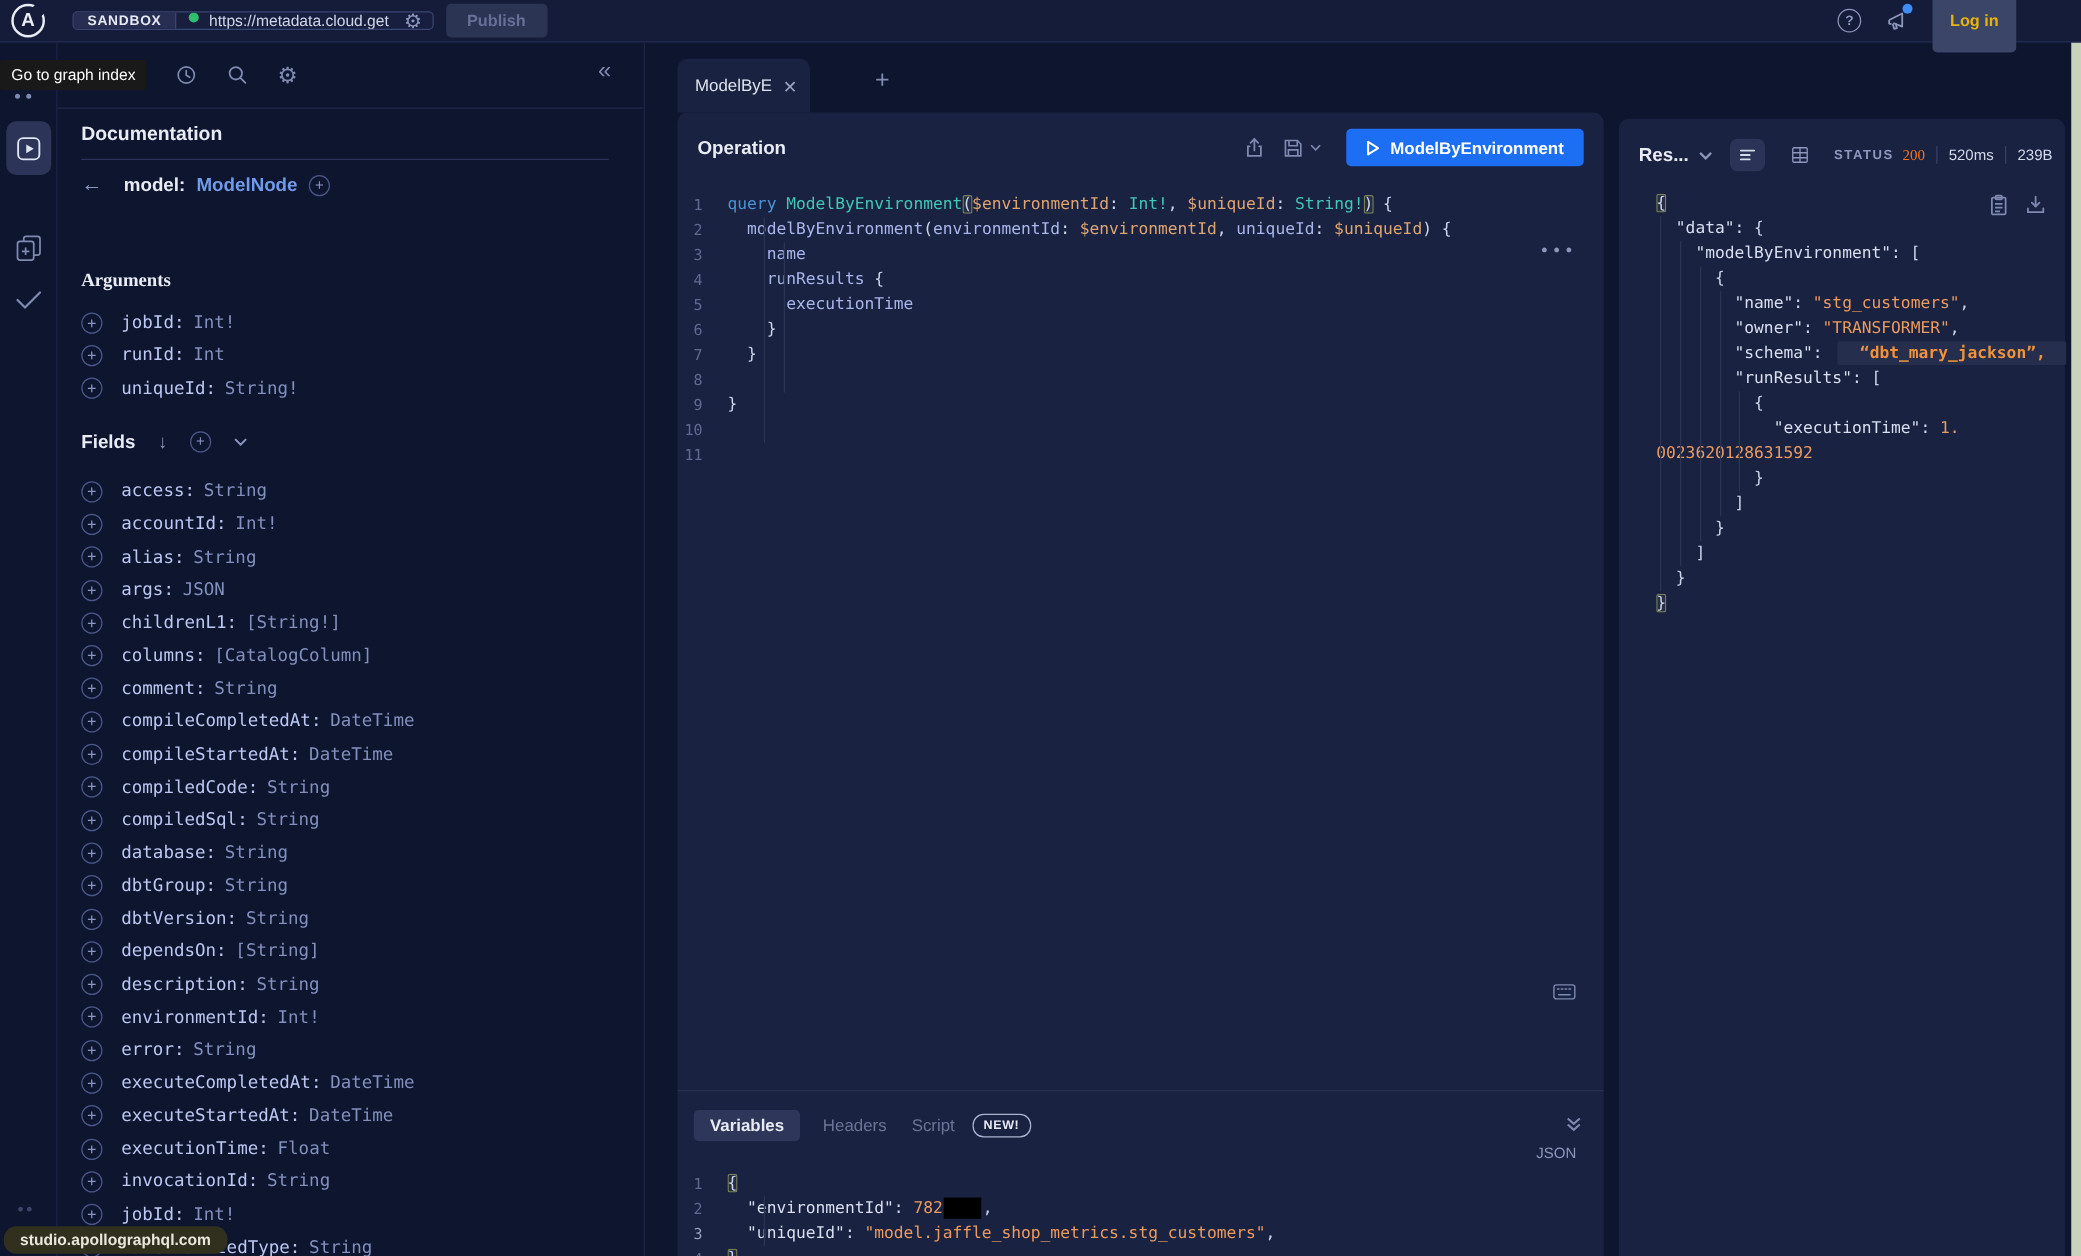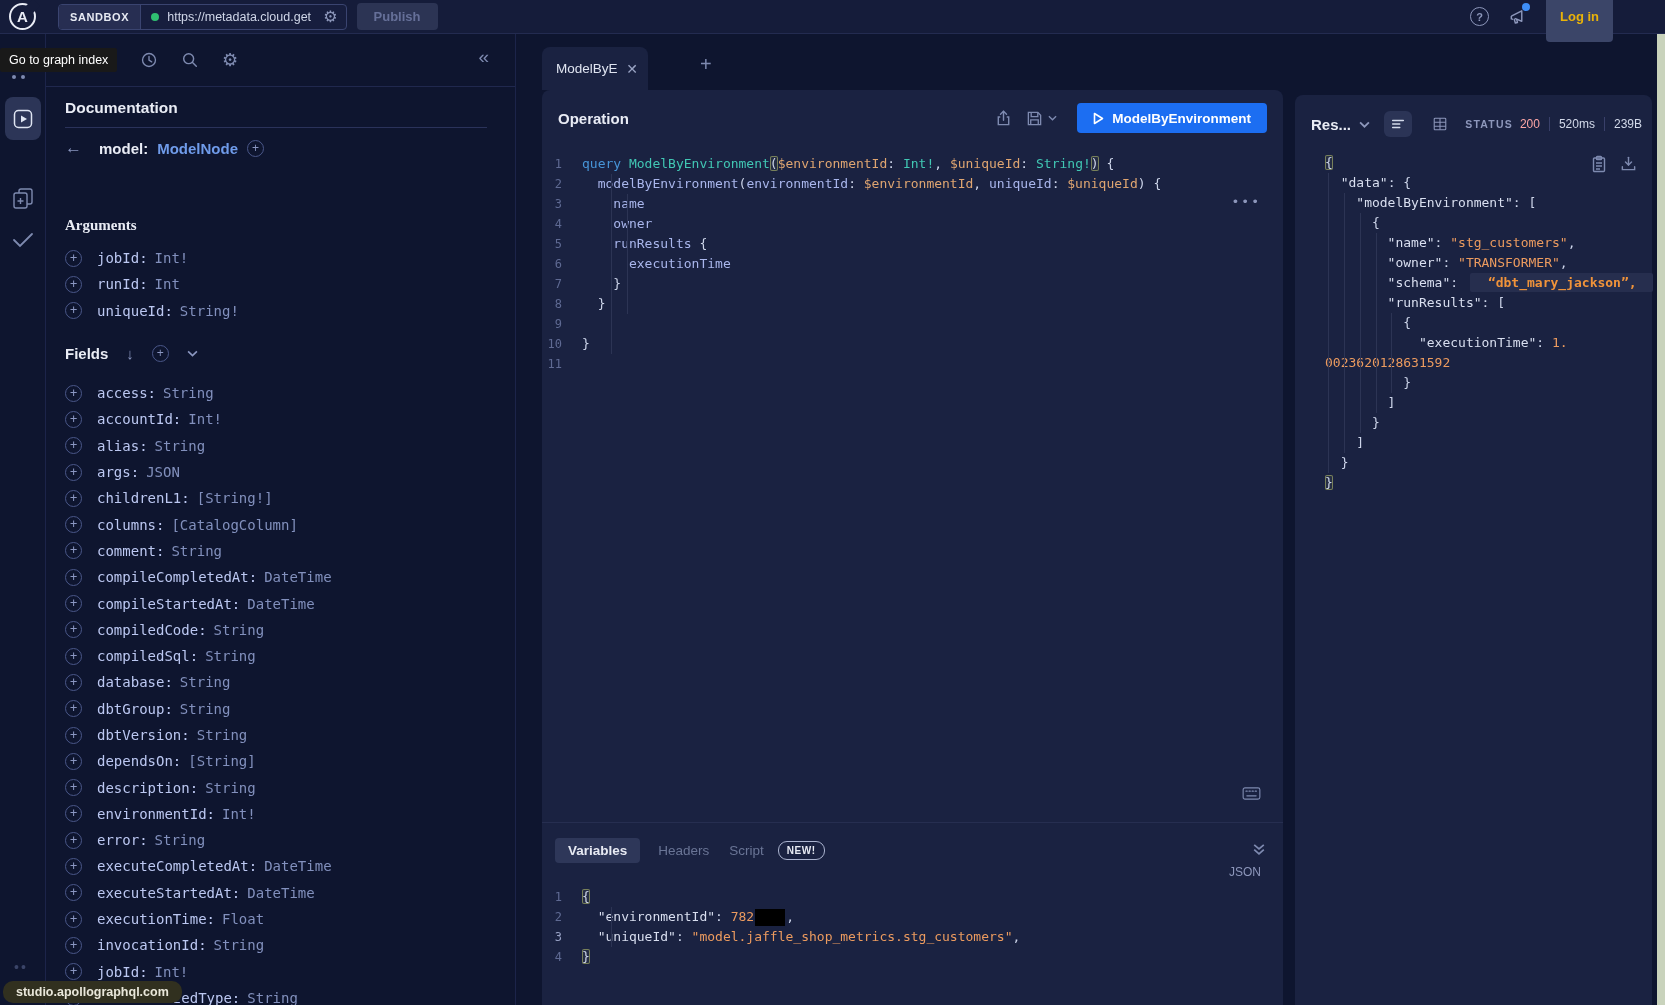--- a/index.html
+++ b/index.html
@@ -5,21 +5,21 @@
   * { margin:0; padding:0; box-sizing:border-box; }
   html,body { width:1665px; height:1005px; overflow:hidden; }
   body { background:#0e152f; font-family:"Liberation Sans", sans-serif; position:relative; color:#e9ecf5; }
   svg { display:block; }
 
   
   .topbar { position:absolute; left:0; top:0; width:1665px; height:34px; background:#151c3a; border-bottom:1px solid #232b50; display:flex; align-items:center; z-index:5; }
   .logo { width:27px; height:27px; border:2px solid #e9ecf5; border-radius:50%; margin-left:9px; display:flex; align-items:center; justify-content:center; font-weight:bold; font-size:15px; position:relative; }
   .logo::after { content:""; position:absolute; right:-4px; top:-4px; width:10px; height:10px; background:#151c3a; transform:rotate(45deg); }
   .logo span { position:relative; z-index:1; }
-  .urlgroup { display:flex; align-items:center; height:26px; margin-left:22px; border:1px solid #3a4470; border-radius:4px; overflow:hidden; background:#171e3e; }
+  .urlgroup { display:flex; align-items:flex-start; height:15px; margin-left:22px; border:1px solid #3a4470; border-radius:4px; overflow:hidden; background:#171e3e; }
   .sandbox-chip { background:#272e52; height:100%; display:flex; align-items:center; padding:0 11px; font-size:11px; font-weight:bold; letter-spacing:.6px; color:#e7eaf3; border-right:1px solid #3a4470; }
   .status-dot { width:8px; height:8px; border-radius:50%; background:#2fbf71; margin:0 8px 0 10px; flex:0 0 auto; }
   .url { font-size:12.5px; color:#cfd6e8; width:152px; overflow:hidden; white-space:nowrap; }
   .gear-glyph { color:#8d97bb; font-size:16px; line-height:1; padding:0 8px 0 4px; }
   .publish { margin-left:10px; background:#2c3454; border:none; border-radius:4px; color:#667099; font-weight:bold; font-size:13px; padding:6px 17px; font-family:inherit; }
   .tb-right { margin-left:auto; display:flex; align-items:center; gap:19px; padding-right:52px; }
   .help-circle { width:19px; height:19px; border-radius:50%; border:1.5px solid #8d97bb; color:#8d97bb; font-size:11px; display:flex; align-items:center; justify-content:center; font-weight:bold; }
   .mega { position:relative; color:#8d97bb; }
   .mega-dot { position:absolute; right:-3px; top:-4px; width:8px; height:8px; border-radius:50%; background:#3e8ef7; }
   .login { background:#3b4568; border:none; border-radius:4px; color:#eab308; font-weight:bold; font-size:13px; padding:18px 14px; font-family:inherit; }
@@ -76,40 +76,40 @@
   .cl { height:20px; line-height:20px; white-space:pre; }
   .t-k { color:#4795d8; } .t-n { color:#41c7b4; } .t-v { color:#dfa571; }
   .t-p { color:#cdd5ea; } .t-f { color:#a9b6ec; }
   .t-key { color:#d9dff0; } .t-str,.t-num { color:#ec9b5f; }
   .t-b { color:#cdd5ea; box-shadow:inset 0 0 0 1px #77805a; background:rgba(120,130,90,.12); border-radius:2px; }
   .t-hl { color:#f0933a; font-weight:bold; background:#262e4e; padding:2px 16px 2px 18px; margin-left:4px; border-radius:2px; }
   .t-redact { display:inline-block; width:30px; height:17px; background:#000; vertical-align:middle; margin:0 1px; }
   .guide { position:absolute; width:1px; background:#2c3454; }
   .kebab { position:absolute; right:22px; top:48px; color:#8d97bb; font-size:13px; letter-spacing:2px; }
   .kbd-icon { position:absolute; right:22px; bottom:26px; color:#7e8ab0; }
-  .vars-region { position:absolute; left:0; right:0; bottom:0; height:183px; border-top:1px solid #262e50;padding-left:13px; }
+  .vars-region { position:absolute; left:0; right:0; bottom:0; height:133px; border-top:1px solid #262e50;padding-left:13px; }
   .vars-tabs { position:absolute; left:13px; top:15px; display:flex; align-items:center; gap:16px; }
   .vtab-active { background:#2e3759; border-radius:4px; padding:5px 13px; font-size:13.5px; font-weight:bold; color:#e7eaf3; }
   .vtab { font-size:13.5px; color:#6a7596; padding:5px 2px; }
   .new-badge { border:1.5px solid #aab3cf; border-radius:9px; font-size:10px; font-weight:bold; letter-spacing:.5px; padding:3px 8px; color:#e7eaf3; margin-left:-4px; }
   .vars-collapse { position:absolute; right:18px; top:20px; color:#7e8ab0; }
   .json-label { position:absolute; right:22px; top:42px; font-size:12px; color:#8d97bb; }
   .vars-editor { top:60px; bottom:0; }
   .vars-editor .gutter, .vars-editor .codecol { top:4px; }
 
   
   .response { position:absolute; left:1295px; top:95px; width:357px; bottom:0; background:#1a2241; border-radius:8px 8px 0 0; }
   .resp-header { display:flex; align-items:center; padding:12px 10px 0 16px; height:46px; }
   .resp-title { font-size:15px; font-weight:bold; }
   .resp-title-chev { margin-left:8px; color:#8d97bb; }
   .view-btn { width:28px; height:26px; border-radius:6px; display:flex; align-items:center; justify-content:center; margin-left:14px; color:#8d97bb; }
   .view-btn.sel { background:#2b3456; color:#d3daea; }
   .resp-stats { margin-left:auto; display:flex; align-items:center; }
   .stat-label { font-size:10.5px; letter-spacing:1.2px; color:#8d97bb; font-weight:bold; }
-  .stat-green { font-size:12px; color:#fca5a5; margin-left:7px; }
+  .stat-green { font-size:12px; color:#f97316; margin-left:7px;font-family:Liberation Serif, serif; }
   .stat-sep { width:1px; height:14px; background:#39406a; margin:0 9px; }
   .stat-val { font-size:12px; color:#d3daea; }
   .resp-body { position:absolute; left:0; right:0; top:46px; bottom:0; font-family:"DejaVu Sans Mono", monospace; font-size:13px; }
   .resp-lines { position:absolute; left:30px; right:4px; top:12px; }
   .resp-actions { position:absolute; right:15px; top:14px; display:flex; gap:13px; color:#7e8ab0; }
 
   .greenstrip { position:absolute; left:1657px; top:25px; width:8px; bottom:0; background:#c9d3bc; }
 
   .tooltip { position:absolute; left:0; top:48px; background:#191919; color:#fff; font-size:12.5px; padding:5px 9px; z-index:20; border-radius:2px; }
   .statuspill { position:absolute; left:3px; bottom:2px; background:#31301f; color:#e9e7da; font-size:12.5px; font-weight:bold; padding:4px 13px; border-radius:10px; z-index:20; }
@@ -404,21 +404,20 @@
           <div class="ln">7</div>
           <div class="ln">8</div>
           <div class="ln">9</div>
           <div class="ln">10</div>
           <div class="ln">11</div>
         </div>
       <div class="codecol">
           <div class="cl"><span class="t-k">query </span><span class="t-n">ModelByEnvironment</span><span class="t-b">(</span><span class="t-v">$environmentId</span><span class="t-p">: </span><span class="t-n">Int!</span><span class="t-p">, </span><span class="t-v">$uniqueId</span><span class="t-p">: </span><span class="t-n">String!</span><span class="t-b">)</span><span class="t-p"> {</span></div>
           <div class="cl"><span class="t-f">  modelByEnvironment</span><span class="t-p">(</span><span class="t-f">environmentId</span><span class="t-p">: </span><span class="t-v">$environmentId</span><span class="t-p">, </span><span class="t-f">uniqueId</span><span class="t-p">: </span><span class="t-v">$uniqueId</span><span class="t-p">) {</span></div>
           <div class="cl"><span class="t-f">    name</span></div>
-          <div class="cl"><span class="t-f">    owner</span></div>
           <div class="cl"><span class="t-f">    runResults</span><span class="t-p"> {</span></div>
           <div class="cl"><span class="t-f">      executionTime</span></div>
           <div class="cl"><span class="t-p">    }</span></div>
           <div class="cl"><span class="t-p">  }</span></div>
           <div class="cl">&nbsp;</div>
           <div class="cl"><span class="t-p">}</span></div>
         </div>
       <div class="guide" style="left:69px; top:28px; height:180px;"></div>
       <div class="guide" style="left:85px; top:48px; height:120px;"></div>
       <div class="kebab">•••</div>

